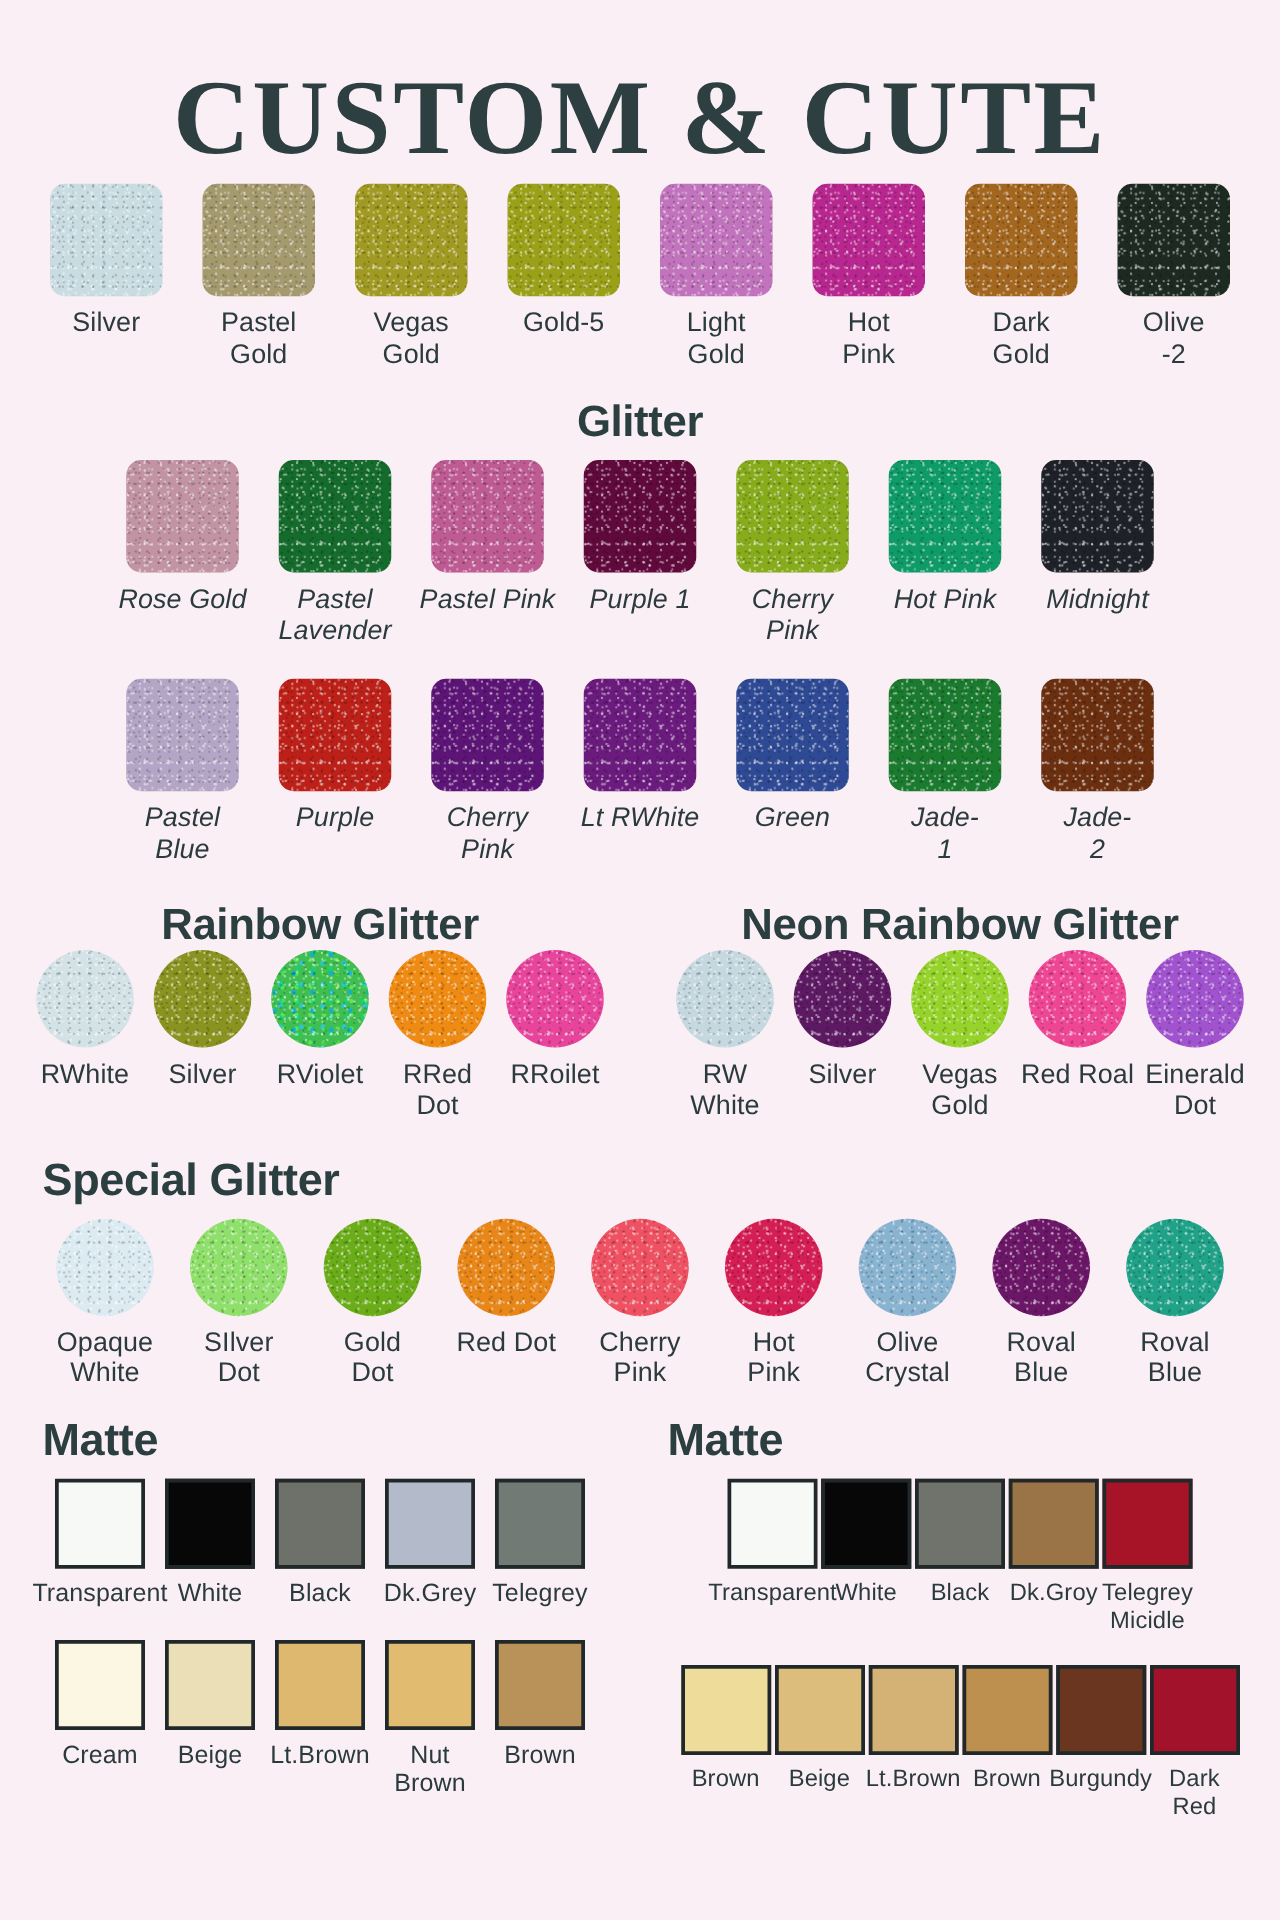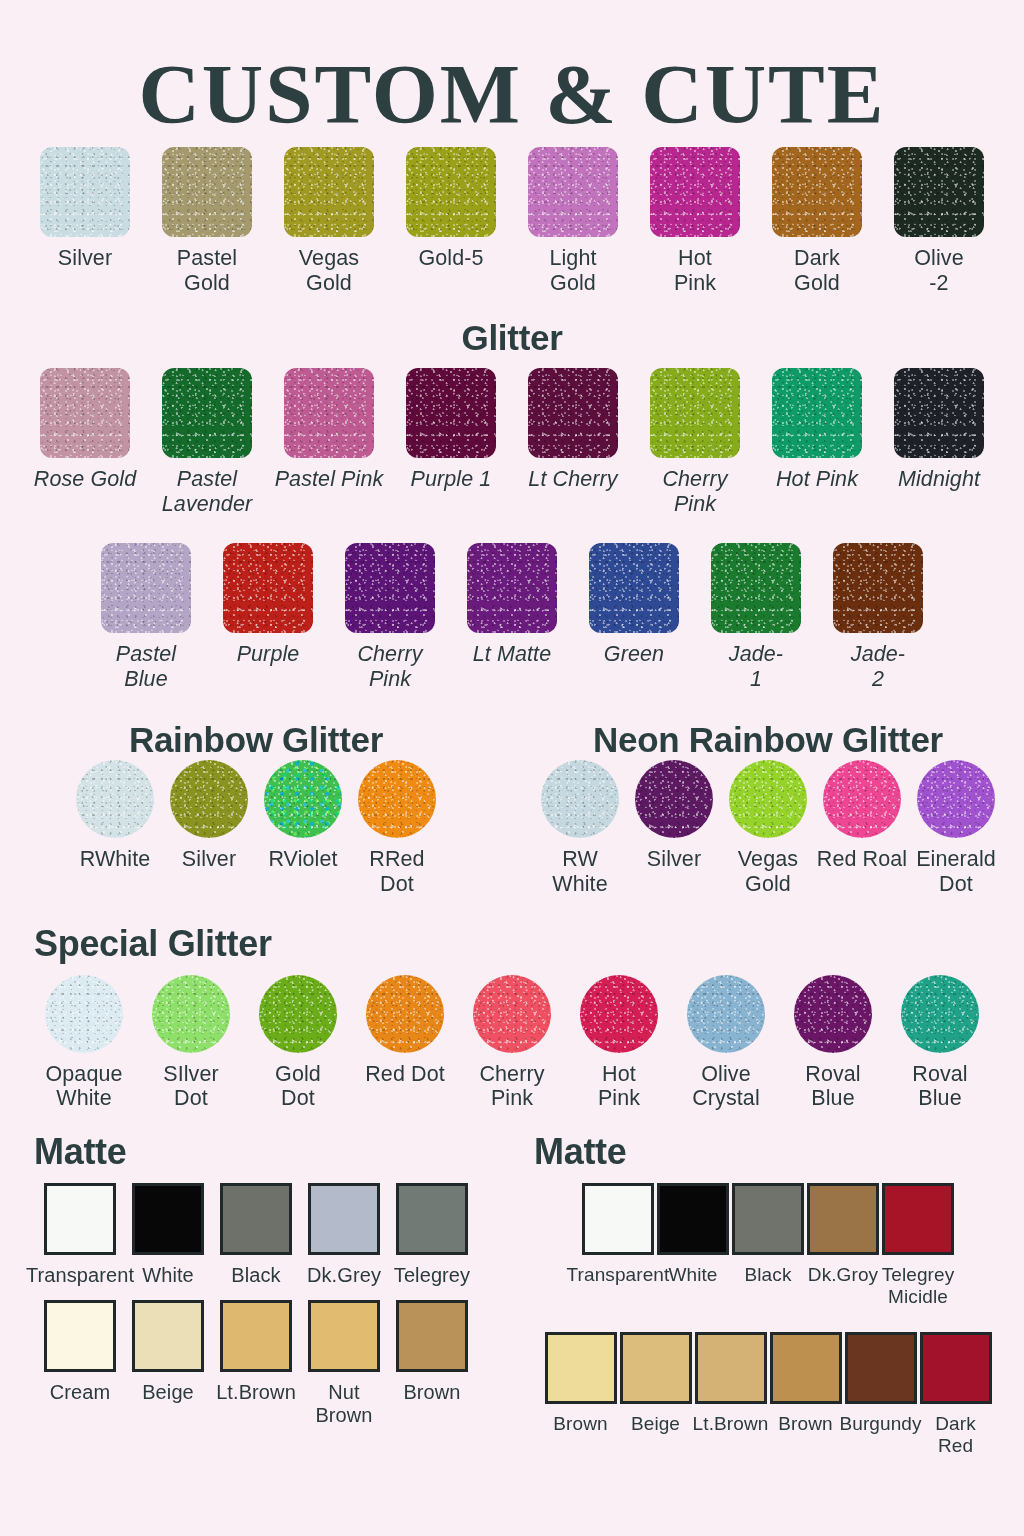--- a/index.html
+++ b/index.html
@@ -122,21 +122,21 @@
   #spec-head{margin:26px 0 4px 34px;font-size:36px;}
   #specrow{margin-top:10px;}
   #specrow .cell{width:107px;}
 
   .matte-wrap{display:flex;margin-top:20px;}
   .matte-col{flex:1;}
   #matte-head-l{margin:0 0 10px 34px;font-size:36px;}
   #matte-head-r{margin:0 0 10px 22px;font-size:36px;}
   #mrow1 .cell,#mrow2 .cell{width:88px;}
   #mrow1r .cell,#mrow2r .cell{width:75px;}
-  #mrow2{margin-top:12px;}
+  #mrow2{margin-top:24px;}
   #mrow2r{margin-top:24px;}
   .matte-col .label{font-size:20px;}
   #mrow1r .label,#mrow2r .label{font-size:19px;}
 </style>
 </head>
 <body>
 
 <h1 class="title">CUSTOM &amp; CUTE</h1>
 
 <div class="row" id="row1">
@@ -194,24 +194,20 @@
     </div>
     <div class="cell">
       <div class="sw sq glit" style="background-color: rgb(189, 91, 146);"></div>
       <div class="label">Pastel Pink</div>
     </div>
     <div class="cell">
       <div class="sw sq glit" style="background-color: rgb(96, 9, 59);"></div>
       <div class="label">Purple 1</div>
     </div>
     <div class="cell">
-      <div class="sw sq glit" style="background-color: rgb(92, 15, 60);"></div>
-      <div class="label">Lt Cherry</div>
-    </div>
-    <div class="cell">
       <div class="sw sq glit" style="background-color: rgb(134, 171, 27);"></div>
       <div class="label">Cherry
 Pink</div>
     </div>
     <div class="cell">
       <div class="sw sq glit" style="background-color: rgb(14, 155, 104);"></div>
       <div class="label">Hot Pink</div>
     </div>
     <div class="cell">
       <div class="sw sq glit" style="background-color: rgb(30, 34, 40);"></div>
@@ -228,21 +224,21 @@
       <div class="sw sq glit" style="background-color: rgb(188, 32, 24);"></div>
       <div class="label">Purple</div>
     </div>
     <div class="cell">
       <div class="sw sq glit" style="background-color: rgb(93, 20, 119);"></div>
       <div class="label">Cherry
 Pink</div>
     </div>
     <div class="cell">
       <div class="sw sq glit" style="background-color: rgb(107, 27, 126);"></div>
-      <div class="label">Lt Matte</div>
+      <div class="label">Lt RWhite</div>
     </div>
     <div class="cell">
       <div class="sw sq glit" style="background-color: rgb(47, 74, 149);"></div>
       <div class="label">Green</div>
     </div>
     <div class="cell">
       <div class="sw sq glit" style="background-color: rgb(26, 122, 46);"></div>
       <div class="label">Jade-
 1</div>
     </div>
@@ -267,20 +263,24 @@
         </div>
         <div class="cell">
           <div class="sw ci glit rainbow" style="background-color: rgb(63, 191, 79);"></div>
           <div class="label">RViolet</div>
         </div>
         <div class="cell">
           <div class="sw ci glit" style="background-color: rgb(239, 138, 18);"></div>
           <div class="label">RRed
 Dot</div>
         </div>
+        <div class="cell">
+          <div class="sw ci glit" style="background-color: rgb(232, 68, 155);"></div>
+          <div class="label">RRoilet</div>
+        </div>
       </div>
   </div>
   <div class="col">
     <h2 class="sec-h center">Neon Rainbow Glitter</h2>
     <div class="row" id="nrbrow">
         <div class="cell">
           <div class="sw ci glit" style="background-color: rgb(197, 216, 223);"></div>
           <div class="label">RW
 White</div>
         </div>

